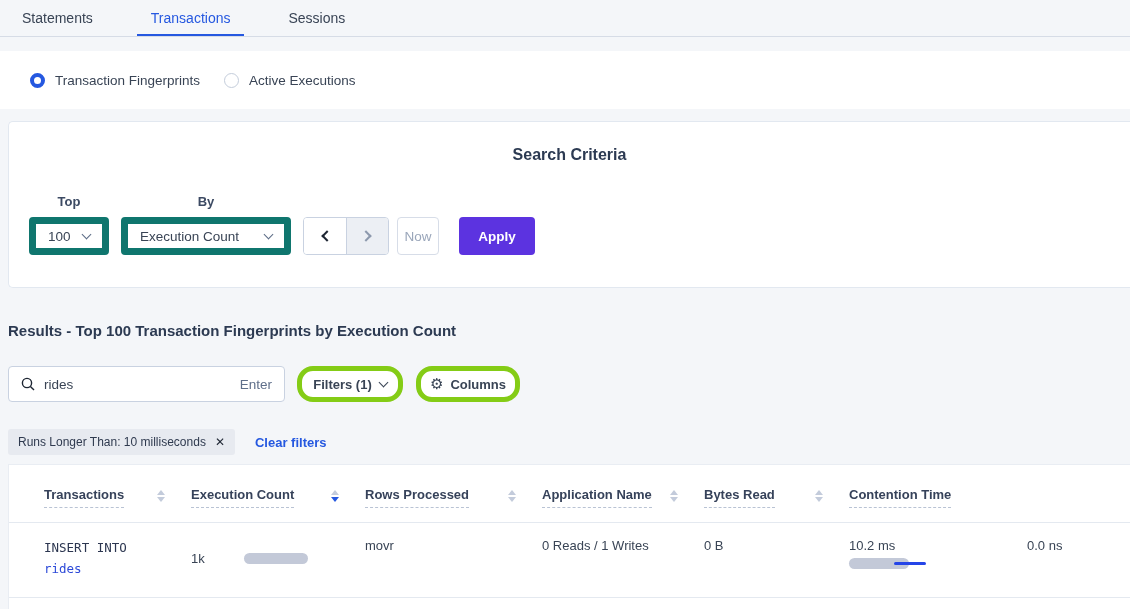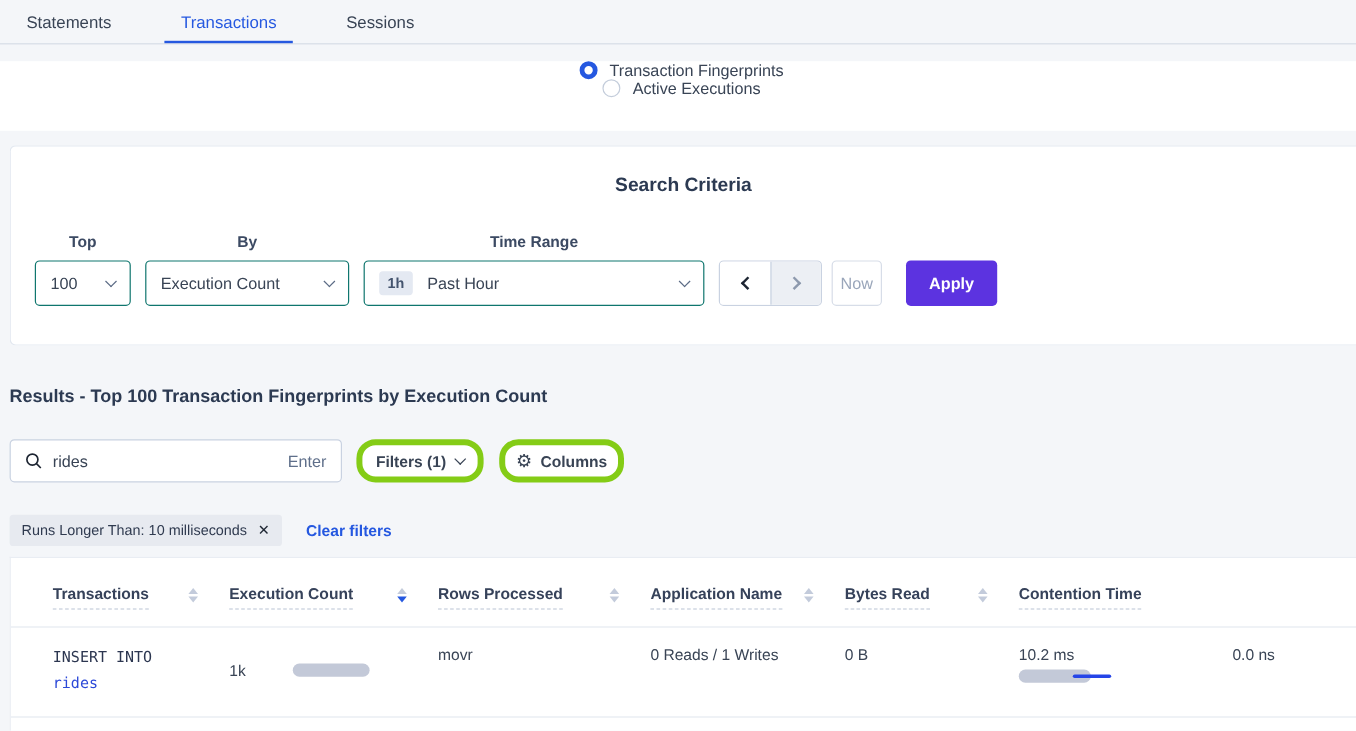--- a/index.html
+++ b/index.html
@@ -8,32 +8,32 @@
     font-family:"Liberation Sans", sans-serif;
     background:#f4f6f9;
     color:#3b4a63;
     font-size:13px;
   }
   
   .tabbar { display:flex; padding-left:8px; border-bottom:1px solid #d6dce6; background:#f4f6f9; }
   .tab { padding:10px 14px 8px; font-size:14px; color:#394455; cursor:pointer; border-bottom:2px solid transparent; margin-right:30px; }
   .tab.active { color:#2558e0; border-bottom-color:#2558e0; font-weight:400; }
   
-  .radiobar { background:#fff; height:58px; margin-top:14px; display:flex; align-items:center; padding-left:30px;flex-direction:column; }
+  .radiobar { background:#fff; height:58px; margin-top:14px; display:flex; align-items:center; padding-left:30px; }
   .radio-opt { display:flex; align-items:center; margin-right:24px; cursor:pointer; }
   .radio-circle { width:15px; height:15px; border-radius:50%; border:1.5px solid #c4cddb; background:#fff; margin-right:10px; }
   .radio-opt.selected .radio-circle { border:4.5px solid #2558e0; }
   .radio-label { font-size:13.5px; color:#394455; }
   
   .panel { background:#fff; border:1px solid #e2e8f0; border-right:none; border-radius:5px 0 0 5px; margin:12px 0 0 8px; padding:24px 20px 32px 20px;text-align:center; }
   .panel-title { font-size:16px; font-weight:bold; color:#2c3a52; }
   .controls { display:flex; align-items:flex-end; margin-top:30px; }
   .field { margin-right:12px; }
   .field-label { font-size:13px; font-weight:bold; color:#3c4a63; margin-bottom:8px; }
-  .select { height:38px; border:1px solid #0f766e; border-radius:4px; background:#fff; display:flex; align-items:center; padding:0 12px; cursor:pointer; }
+  .select { height:38px; border:7px solid #0f766e; border-radius:4px; background:#fff; display:flex; align-items:center; padding:0 12px; cursor:pointer; }
   .select .val { font-size:13.5px; color:#394455; }
   .chev { width:7px; height:7px; border-right:1.6px solid #5b6b85; border-bottom:1.6px solid #5b6b85; transform:rotate(45deg); margin-left:auto; margin-top:-3px; }
   .sel-top { width:80px; }
   .sel-by { width:170px; }
   .sel-time { width:284px; }
   .time-badge { background:#e4e9f2; color:#44546e; font-weight:bold; font-size:12px; padding:3px 7px; border-radius:3px; margin-right:12px; }
   .arrow-group { display:flex; margin-right:8px; border:1px solid #c9d2e1; border-radius:4px; overflow:hidden; height:38px; }
   .arrow-btn { width:42px; display:flex; align-items:center; justify-content:center; background:#fff; cursor:pointer; }
   .arrow-btn + .arrow-btn { border-left:1px solid #c9d2e1; background:#eceff4; cursor:default; }
   .arr { width:8px; height:8px; border-right:2px solid #1d2532; border-bottom:2px solid #1d2532; }
@@ -109,28 +109,20 @@
         <span class="chev"></span>
       </div>
     </div>
     <div class="field">
       <div class="field-label">By</div>
       <div class="select sel-by">
         <span class="val">Execution Count</span>
         <span class="chev"></span>
       </div>
     </div>
-    <div class="field">
-      <div class="field-label">Time Range</div>
-      <div class="select sel-time">
-        <span class="time-badge">1h</span>
-        <span class="val">Past Hour</span>
-        <span class="chev"></span>
-      </div>
-    </div>
     <div class="arrow-group">
       <div class="arrow-btn">
           <span class="arr left"></span>
         </div>
       <div class="arrow-btn">
           <span class="arr right"></span>
         </div>
     </div>
     <div class="btn-now">Now</div>
     <div class="btn-apply">Apply</div>

